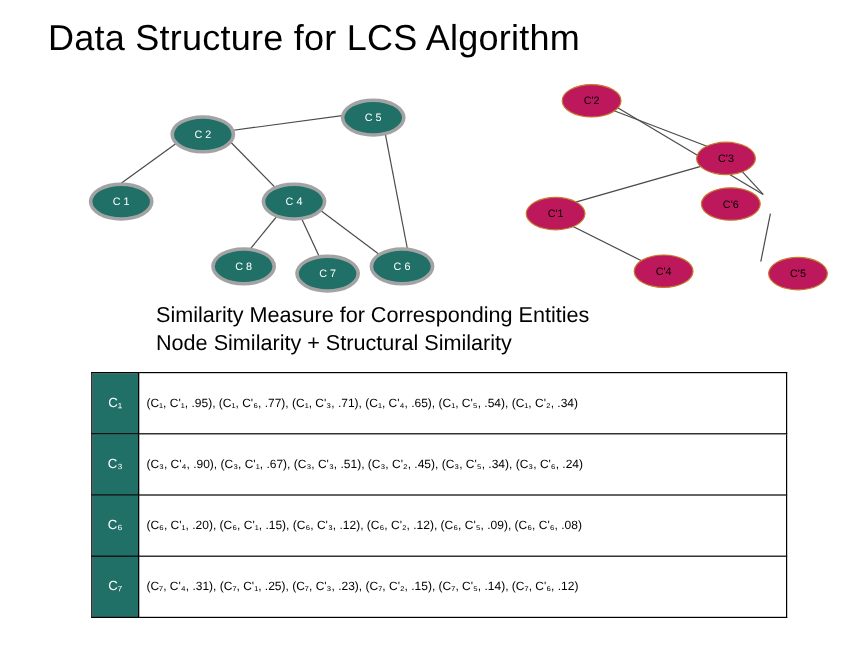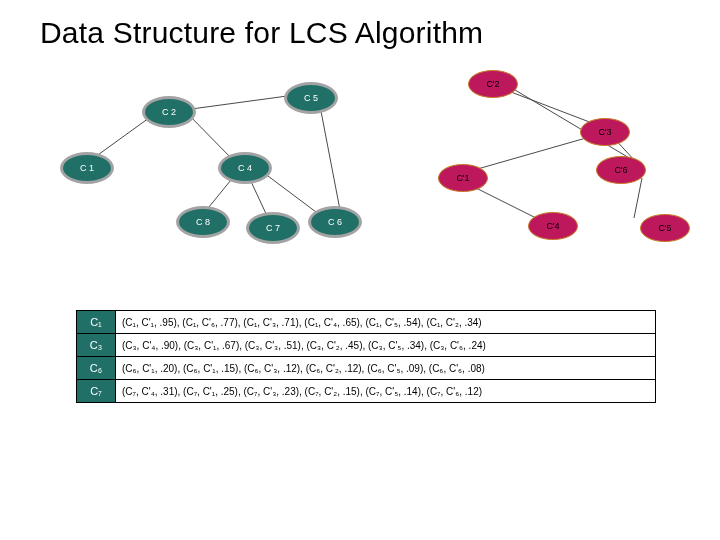--- a/index.html
+++ b/index.html
@@ -5,21 +5,21 @@
   html,body{margin:0;padding:0;font-family:Arial,Helvetica,sans-serif;background:#fff;color:#000}
   .slide{position:relative;width:709px;height:540px}
   .title{position:absolute;top:16px;left:40px;font-size:30px;letter-spacing:.2px}
   .diagram{position:absolute;top:70px;left:60px;width:610px;height:172px}
   .node{position:absolute;font-size:9px;display:flex;align-items:center;justify-content:center;border-radius:50%}
   .teal{background:#207068;color:#fff;width:48px;height:26px;border:3px solid #a3a3a3}
   .ora {background:#be185d;color:#000;width:48px;height:26px;border:1px solid #c77a2b}
   .sub{position:absolute;top:250px;left:130px;font-size:18px;line-height:1.35}
   .tbl{position:absolute;top:310px;left:76px;width:580px;border-collapse:collapse;font-size:10px}
   .tbl td{border:1px solid #000}
-  .tbl .hd{background:#207068;color:#fff;width:30px;text-align:center;padding:5px 4px;font-size:11px}
+  .tbl .hd{background:#207068;color:#fff;width:30px;text-align:center;padding:19px 4px;font-size:11px}
   .tbl .val{padding:5px 6px}
   .edge{stroke:#4a4a4a;stroke-width:1;fill:none}
 </style>
 </head>
 <body>
 <div class="slide">
 
 <div class="title">Data Structure for LCS Algorithm</div>
 
 <div class="diagram">
@@ -31,36 +31,40 @@
     <line class="edge" x1="188" y1="105" x2="208" y2="148"></line>
     <line class="edge" x1="200" y1="100" x2="264" y2="148"></line>
     <line class="edge" x1="260" y1="36" x2="280" y2="140"></line>
     <line class="edge" x1="430" y1="14" x2="540" y2="56"></line>
     <line class="edge" x1="445" y1="14" x2="576" y2="92"></line>
     <line class="edge" x1="540" y1="64" x2="400" y2="104"></line>
     <line class="edge" x1="552" y1="66" x2="576" y2="92"></line>
     <line class="edge" x1="400" y1="110" x2="490" y2="155"></line>
     <line class="edge" x1="582" y1="108" x2="574" y2="148"></line>
   </svg>
-  <div class="node teal" style="left:0px;top:82px">C 1</div>
+  <div class="node teal" style="left:14px;top:82px">C 1</div>
   <div class="node teal" style="left:82px;top:26px">C 2</div>
   <div class="node teal" style="left:116px;top:136px">C 8</div>
   <div class="node teal" style="left:158px;top:82px">C 4</div>
   <div class="node teal" style="left:224px;top:12px">C 5</div>
   <div class="node teal" style="left:248px;top:136px">C 6</div>
   <div class="node teal" style="left:186px;top:142px">C 7</div>
 
   <div class="node ora" style="left:378px;top:94px">C'1</div>
   <div class="node ora" style="left:408px;top:0px">C'2</div>
   <div class="node ora" style="left:520px;top:48px">C'3</div>
   <div class="node ora" style="left:468px;top:142px">C'4</div>
   <div class="node ora" style="left:580px;top:144px">C'5</div>
-  <div class="node ora" style="left:536px;top:86px">C'6</div>
+  <div class="node ora" style="left:524px;top:86px">C'6</div>
 </div>
 
+<div class="sub">
+  <div>Similarity Measure for Corresponding Entities</div>
+  <div>Node Similarity + Structural Similarity</div>
+</div>
 
 <table class="tbl">
   <tbody id="tbody">
         <tr>
           <td class="hd">C₁</td>
           <td class="val">(C₁, C'₁, .95), (C₁, C'₆, .77), (C₁, C'₃, .71), (C₁, C'₄, .65), (C₁, C'₅, .54), (C₁, C'₂, .34)</td>
         </tr>
         <tr>
           <td class="hd">C₃</td>
           <td class="val">(C₃, C'₄, .90), (C₃, C'₁, .67), (C₃, C'₃, .51), (C₃, C'₂, .45), (C₃, C'₅, .34), (C₃, C'₆, .24)</td>

